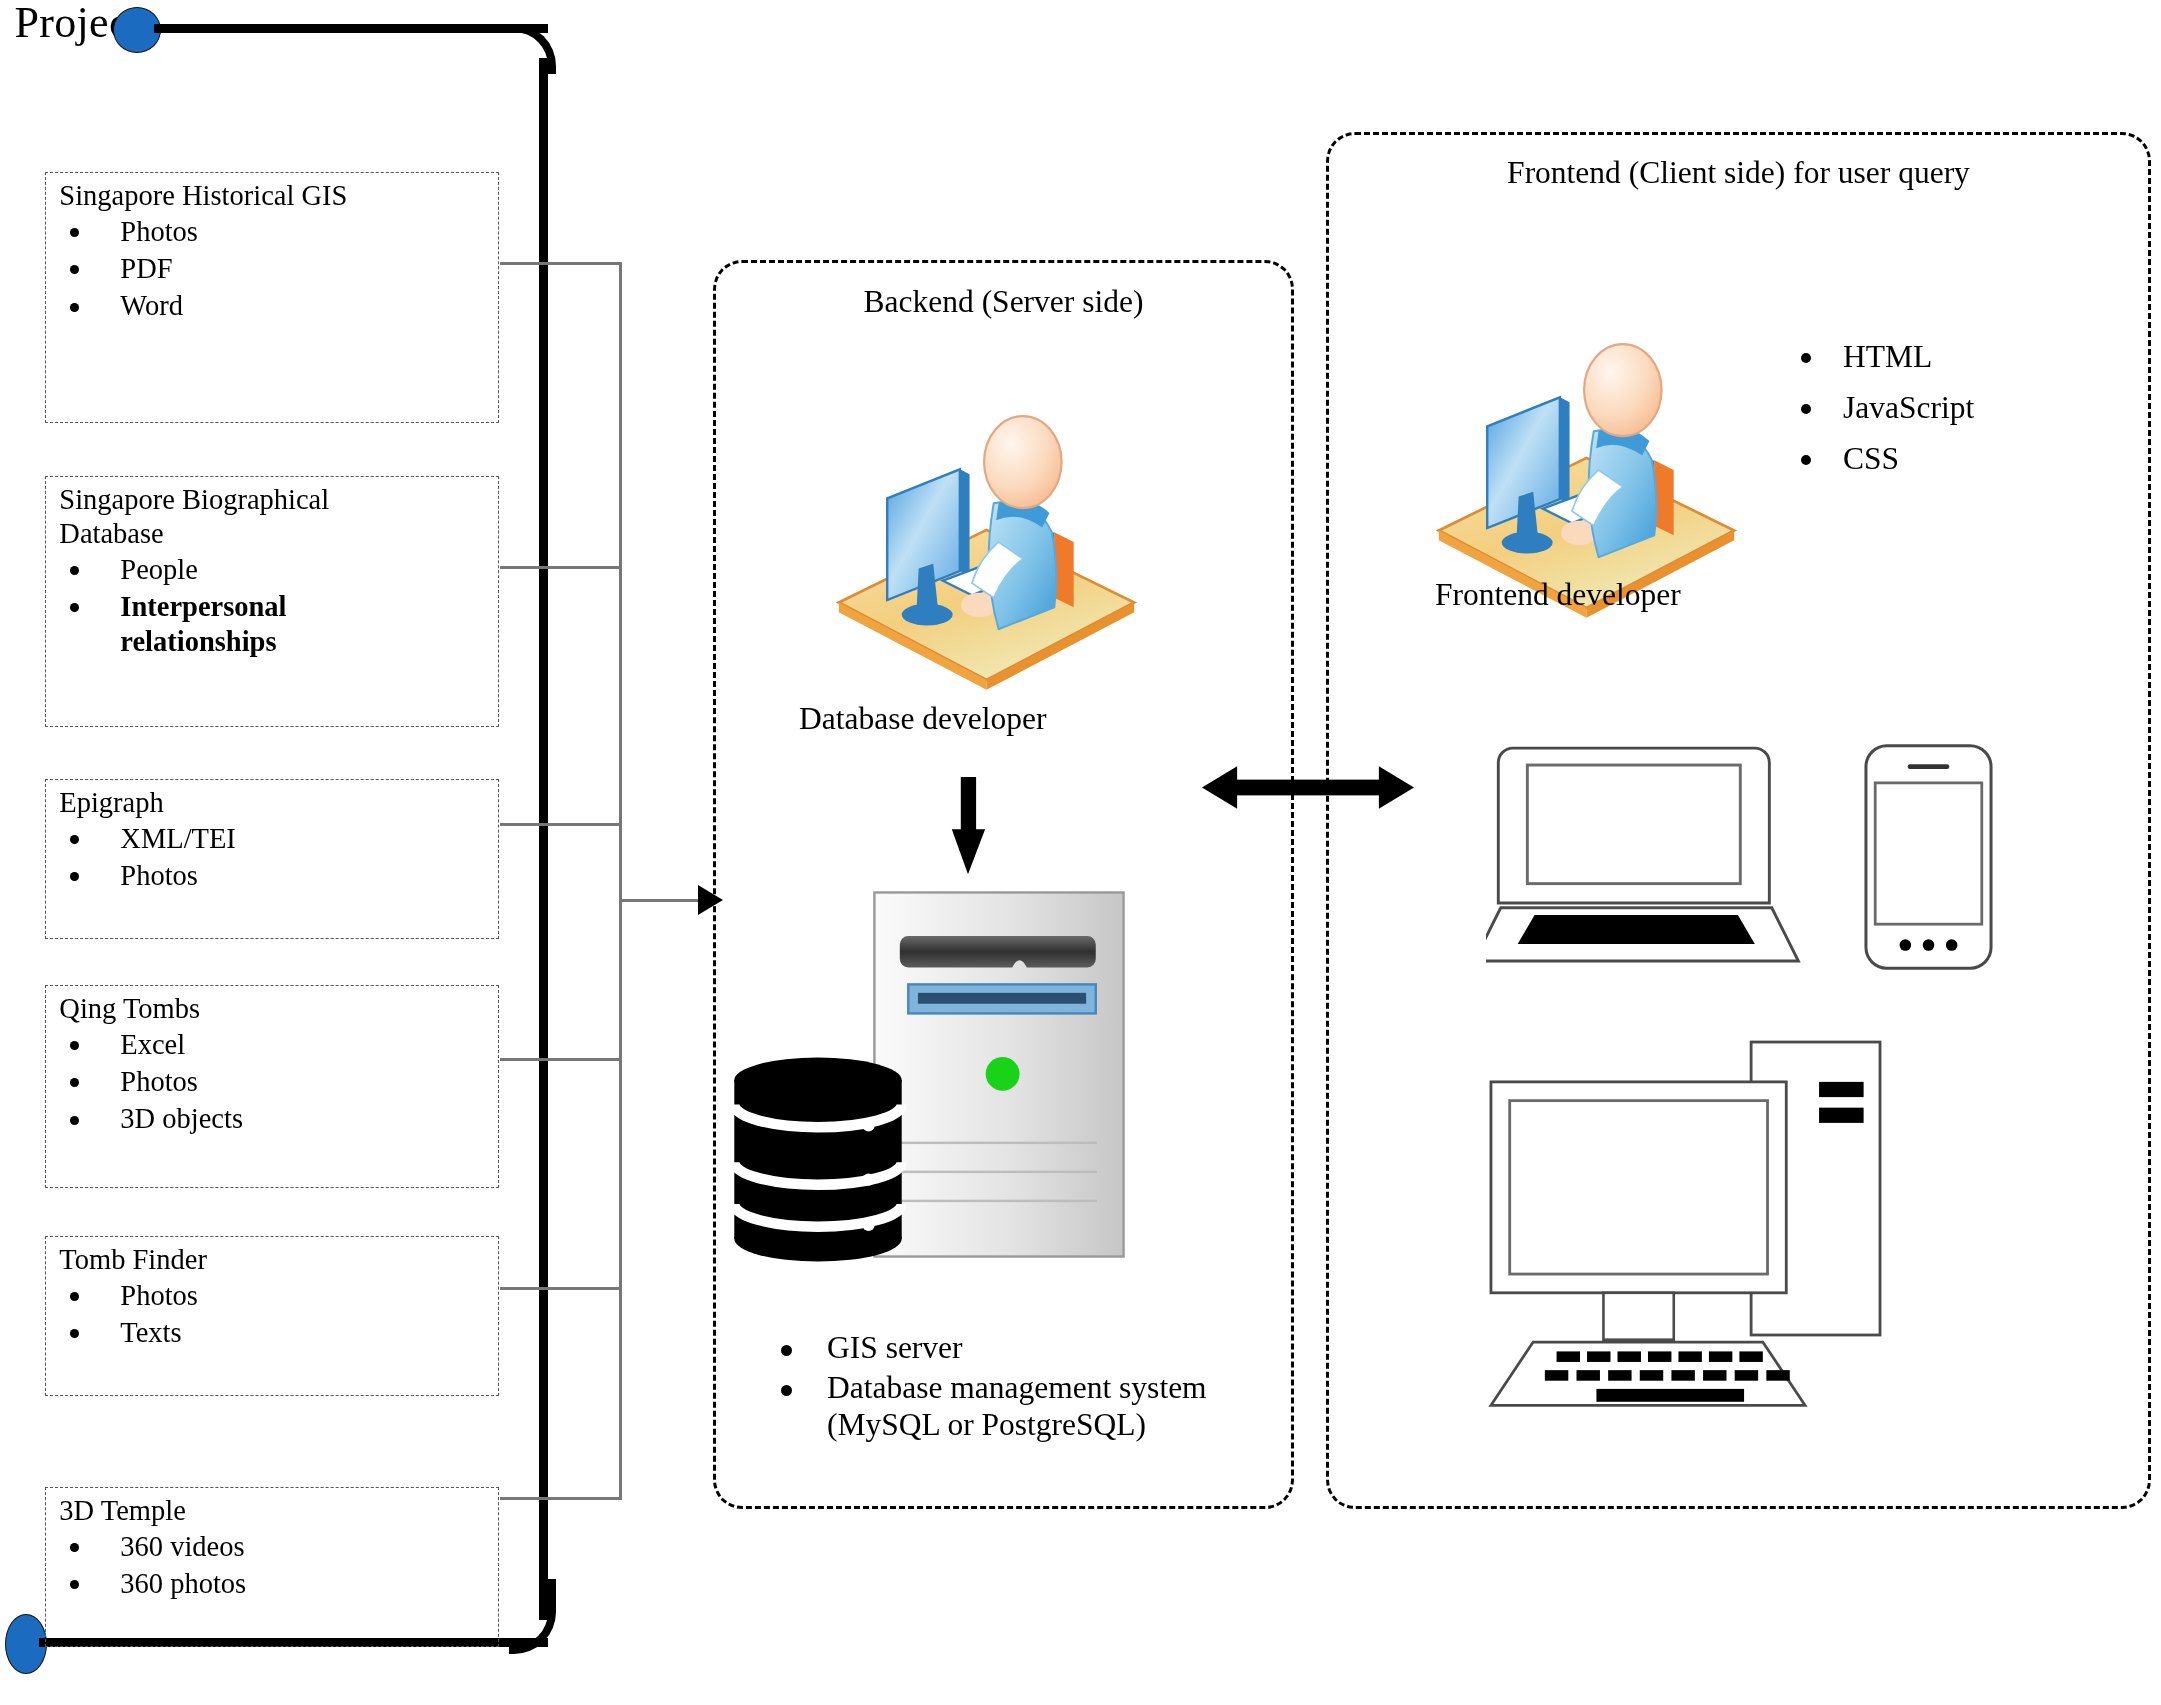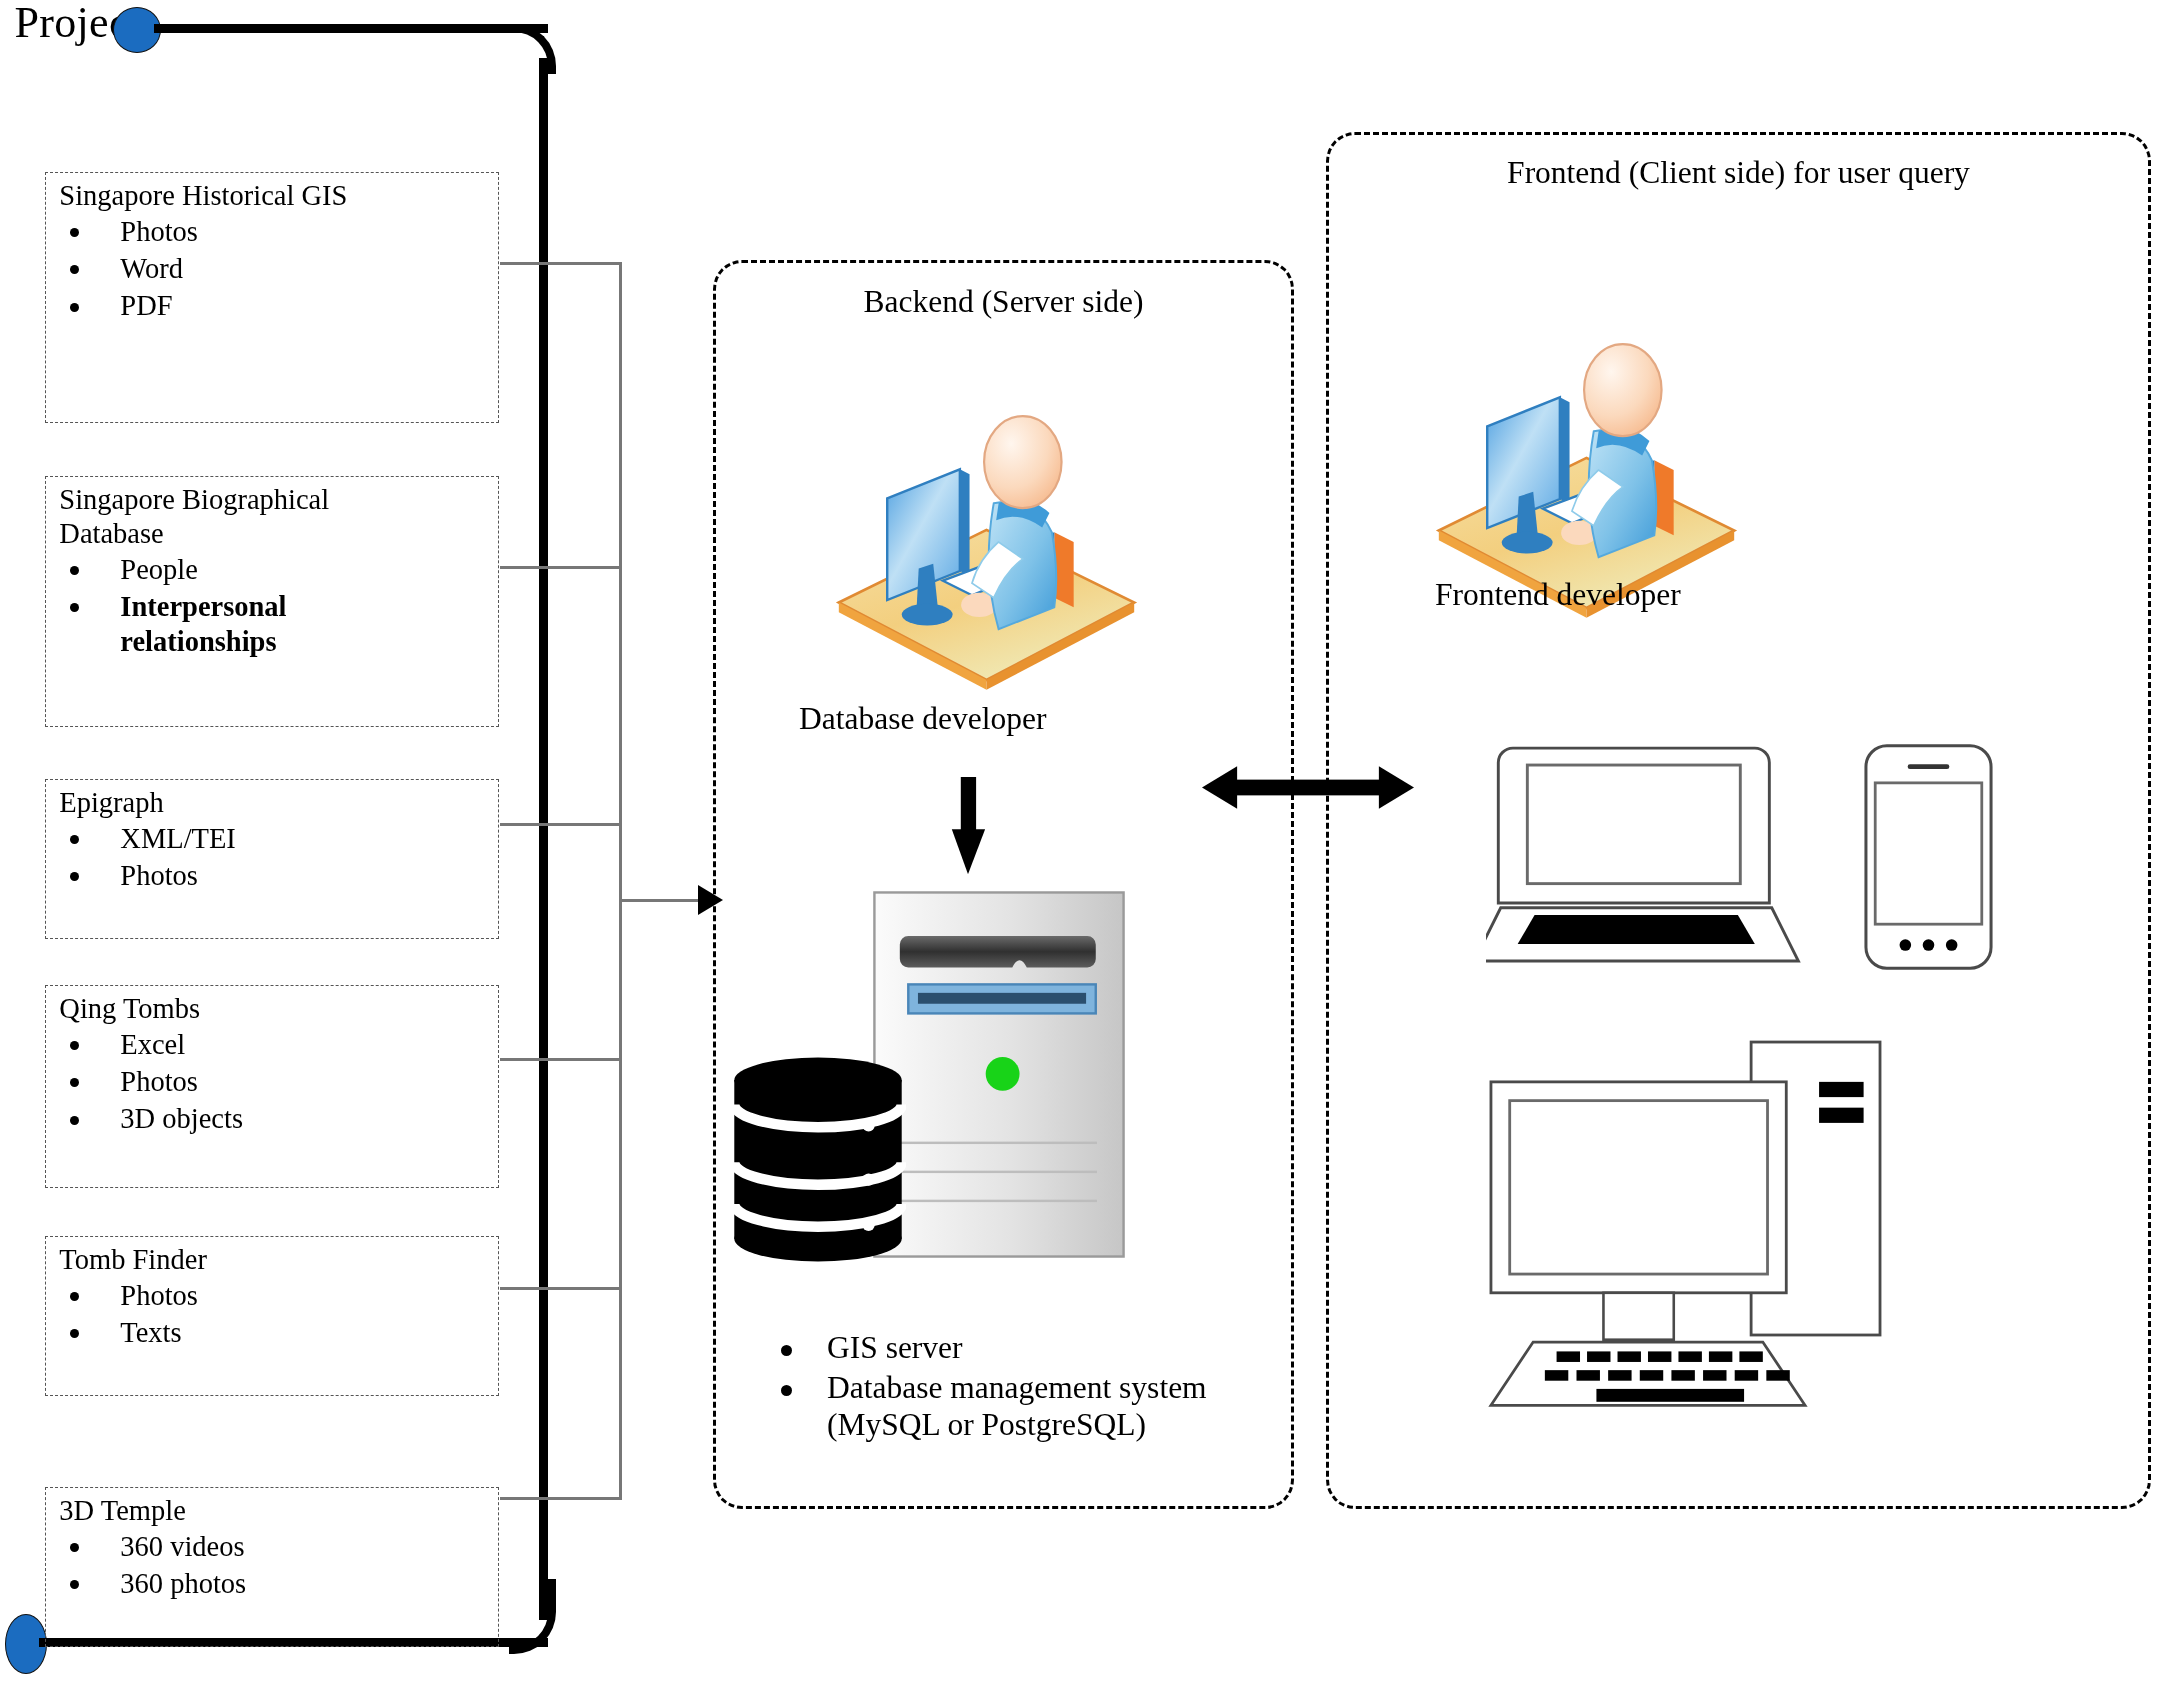--- a/index.html
+++ b/index.html
@@ -247,22 +247,22 @@
 
   <div class="rake-v" style="left:619px; top:1451px; height:49px;"></div>
 
   <div class="rake-h" style="left:619px; top:899px; width:85px;"></div>
   <div id="intake-arrow-head"></div>
 
   <div class="project-box" id="project-box-0" style="left:45px; top:144px; width:454px; height:251px;">
     <div class="project-title">Singapore Historical GIS</div>
     <ul class="project-list">
       <li>Photos</li>
+      <li>PDF</li>
       <li>Word</li>
-      <li>PDF</li>
     </ul>
   </div>
 
   <div class="project-box" id="project-box-1" style="left:45px; top:448px; width:454px; height:251px;">
     <div class="project-title">Singapore Biographical
 Database</div>
     <ul class="project-list">
       <li>People</li>
       <li style="white-space:pre-line;font-weight:bold;">Interpersonal
 relationships</li>
@@ -449,20 +449,25 @@
     <polygon points="84,150 96,146 100,184 82,188" fill="#2f7fc0"></polygon>
     <ellipse cx="91" cy="188" rx="21" ry="9" fill="#2f7fc0"></ellipse>
     <polygon points="104,160 152,142 176,152 128,172" fill="#ffffff" stroke="#2f7fc0" stroke-width="2"></polygon>
     <ellipse cx="134" cy="180" rx="15" ry="10" fill="#fbd9bd"></ellipse>
     <path d="M146 96 q34 -6 48 24 q6 34 2 62 l-46 18 q-14 -48 -4 -104 Z" fill="url(#bodyB)" stroke="#55a9dd" stroke-width="1.6"></path>
     <path d="M150 96 q22 -10 42 8 l-6 12 q-20 -14 -38 -6 Z" fill="#3f9bd8"></path>
     <path d="M150 128 q-16 14 -22 34 l18 12 q10 -22 24 -32 Z" fill="#ffffff" stroke="#8ecbea" stroke-width="1.4"></path>
     <ellipse cx="170" cy="62" rx="32" ry="38" fill="url(#headB)" stroke="#e3a882" stroke-width="1.8"></ellipse>
   </svg>
 
+  <ul class="tech-list" id="frontend-tech-list" style="left:1792px; top:339px;">
+    <li>HTML</li>
+    <li>JavaScript</li>
+    <li>CSS</li>
+  </ul>
 
   <div class="caption" style="left:1435px; top:578px;">Frontend developer</div>
 
   <svg id="device-laptop" viewBox="0 0 260 200">
     <path d="M22 10 h200 a12 12 0 0 1 12 12 v116 h-224 v-116 a12 12 0 0 1 12 -12 Z" fill="#ffffff" stroke="#4a4a4a" stroke-width="2.4"></path>
     <rect x="34" y="24" width="176" height="98" fill="#ffffff" stroke="#6a6a6a" stroke-width="2.4"></rect>
     <path d="M12 142 h224 l22 44 h-268 Z" fill="#ffffff" stroke="#4a4a4a" stroke-width="2.4"></path>
     <polygon points="40,148 208,148 222,172 26,172" fill="#000000"></polygon>
   </svg>
 

